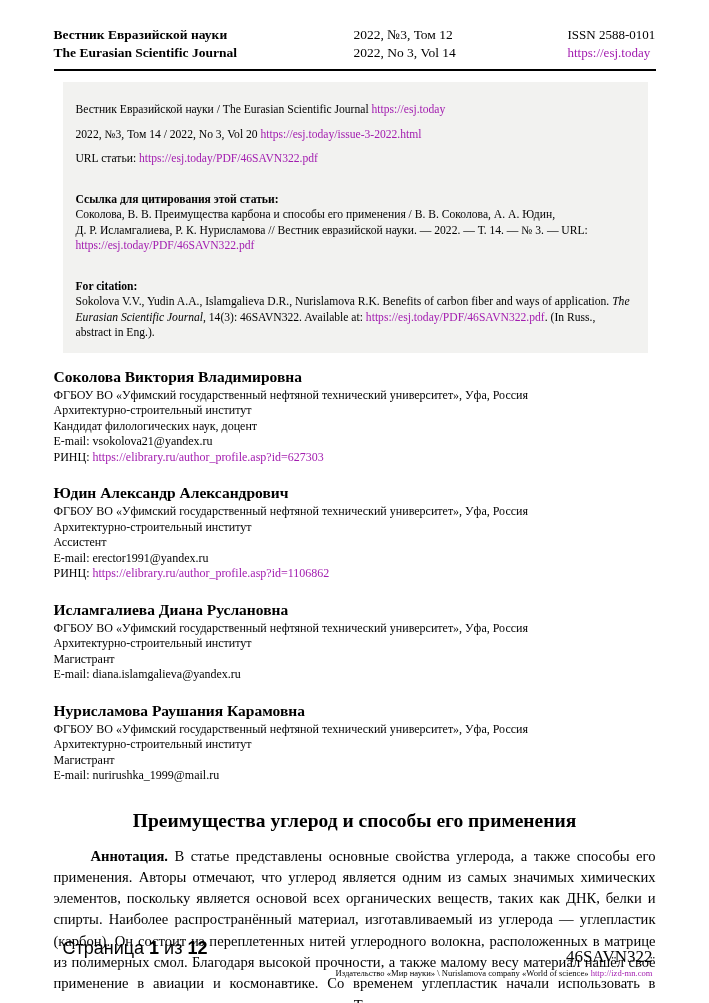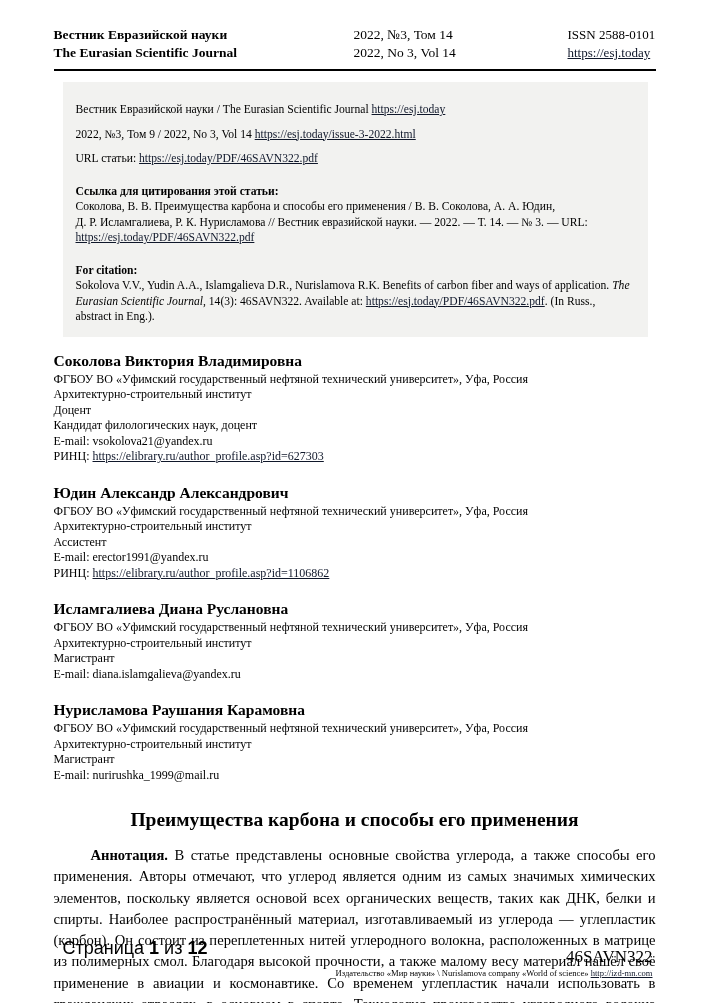--- a/index.html
+++ b/index.html
@@ -7,37 +7,37 @@
     position:relative;
     width:700px;height:1003px;
     margin:0 auto;
     background:#ffffff;
     font-family:"Liberation Serif","DejaVu Serif",serif;
     color:#000000;
     overflow:hidden;
     box-sizing:border-box;
     padding:26px 49px 0 49px;
   }
-  a, .link{color:#0f172a;text-decoration:underline;cursor:pointer;}
+  a, .link{color:#a21caf;cursor:pointer;}
   
   .hdr{display:flex;align-items:flex-start;}
   .hdr-left{width:300px;font-weight:bold;font-size:13.5px;line-height:18px;}
   .hdr-mid{width:190px;font-size:13.5px;line-height:18px;}
   .hdr-right{flex:1;font-size:13px;line-height:18px;text-align:left;padding-left:24px;}
   .hdr-rule{border:none;border-top:2px solid #000;margin:7px 0 0 0;}
   
   .citebox{
     margin:11px 8px 0 9px;
     background:#f2f2f0;
     padding:20px 14px 12px 13px;
     font-size:11.6px;line-height:15.5px;
   }
   .citebox .spaced{margin-bottom:9px;}
   .citebox .bold{font-weight:bold;}
-  .citebox .group{margin-top:17px;}
+  .citebox .group{margin-top:25px;}
   .citebox .it{font-style:italic;}
   
   .authors{margin-top:13px;text-align:left;padding-right:6px;}
   .author{margin-bottom:17px;}
   .author .name{font-weight:bold;font-size:15.5px;line-height:21px;margin-bottom:1px;}
   .author .line{font-size:12px;line-height:15.5px;}
   
   .title{
     text-align:center;font-weight:bold;font-size:19.5px;
     margin-top:26px;margin-bottom:14px;
@@ -65,53 +65,52 @@
 <body>
 
 <div class="page">
 
   <div class="hdr">
     <div class="hdr-left">
       <div>Вестник Евразийской науки</div>
       <div>The Eurasian Scientific Journal</div>
     </div>
     <div class="hdr-mid">
-      <div>2022, №3, Том 14</div>
+      <div>2022, №3, Том 12</div>
       <div>2022, No 3, Vol 14</div>
     </div>
     <div class="hdr-right">
       <div>ISSN 2588-0101</div>
       <div><a>https://esj.today</a></div>
     </div>
   </div>
   <hr class="hdr-rule">
 
   <div class="citebox">
     <div class="spaced"><span>Вестник Евразийской науки / The Eurasian Scientific Journal </span><a>https://esj.today</a></div>
-    <div class="spaced"><span>2022, №3, Том 9 / 2022, No 3, Vol 14 </span><a>https://esj.today/issue-3-2022.html</a></div>
+    <div class="spaced"><span>2022, №3, Том 14 / 2022, No 3, Vol 20 </span><a>https://esj.today/issue-3-2022.html</a></div>
     <div class="spaced"><span>URL статьи: </span><a>https://esj.today/PDF/46SAVN322.pdf</a></div>
     <div class="group">
       <div class="bold">Ссылка для цитирования этой статьи:</div>
       <div>Соколова, В. В. Преимущества карбона и способы его применения / В. В. Соколова, А. А. Юдин,</div>
       <div>Д. Р. Исламгалиева, Р. К. Нурисламова // Вестник евразийской науки. — 2022. — Т. 14. — № 3. — URL:</div>
       <div><a>https://esj.today/PDF/46SAVN322.pdf</a></div>
     </div>
     <div class="group">
       <div class="bold">For citation:</div>
       <div><span>Sokolova V.V., Yudin A.A., Islamgalieva D.R., Nurislamova R.K. Benefits of carbon fiber and ways of application.</span> <span class="it">The Eurasian Scientific Journal</span><span>, 14(3): 46SAVN322. Available at: </span><a>https://esj.today/PDF/46SAVN322.pdf</a><span>. (In Russ., abstract in Eng.).</span></div>
     </div>
   </div>
 
   <div class="authors">
 
     <div class="author">
       <div class="name">Соколова Виктория Владимировна</div>
       <div class="line">ФГБОУ ВО «Уфимский государственный нефтяной технический университет», Уфа, Россия</div>
       <div class="line">Архитектурно-строительный институт</div>
-      <div class="line">Доцент</div>
       <div class="line">Кандидат филологических наук, доцент</div>
       <div class="line"><span>E-mail: </span><span>vsokolova21@yandex.ru</span></div>
       <div class="line"><span>РИНЦ: </span><a>https://elibrary.ru/author_profile.asp?id=627303</a></div>
     </div>
 
     <div class="author">
       <div class="name">Юдин Александр Александрович</div>
       <div class="line">ФГБОУ ВО «Уфимский государственный нефтяной технический университет», Уфа, Россия</div>
       <div class="line">Архитектурно-строительный институт</div>
       <div class="line">Ассистент</div>
@@ -130,21 +129,21 @@
     <div class="author">
       <div class="name">Нурисламова Раушания Карамовна</div>
       <div class="line">ФГБОУ ВО «Уфимский государственный нефтяной технический университет», Уфа, Россия</div>
       <div class="line">Архитектурно-строительный институт</div>
       <div class="line">Магистрант</div>
       <div class="line"><span>E-mail: </span><span>nurirushka_1999@mail.ru</span></div>
     </div>
 
   </div>
 
-  <div class="title">Преимущества карбона и способы его применения</div>
+  <div class="title">Преимущества углерод и способы его применения</div>
   <div class="abstract"><span class="lbl">Аннотация.</span><span> В статье представлены основные свойства углерода, а также способы его применения. Авторы отмечают, что углерод является одним из самых значимых химических элементов, поскольку является основой всех органических веществ, таких как ДНК, белки и спирты. Наиболее распространённый материал, изготавливаемый из углерода — углепластик (карбон). Он состоит из переплетенных нитей углеродного волокна, расположенных в матрице из полимерных смол. Благодаря высокой прочности, а также малому весу материал нашёл своё применение в авиации и космонавтике. Со временем углепластик начали использовать в гражданских отраслях, в основном в спорте. Технология производства углеродного волокна имеет несколько вариаций. На первом этапе температуру исходного материала повышают до 250 градусов Цельсия, происходит процесс окисления с образованием лестничных структур. На втором этапе температуру повышают до 1500 градусов, начинается процесс карбонизации. Третий этап-графитизация проходит при повышении температуры до 3000 градусов. В</span></div>
 
   <div class="footer-page"><span>Страница </span><b>1</b><span> из </span><b>12</b></div>
 
   <div class="footer-right">
     <div class="article-id">46SAVN322</div>
     <div class="publisher"><span>Издательство «Мир науки» \ Nurislamova company «World of science» </span><a>http://izd-mn.com</a></div>
   </div>
 
 </div>

